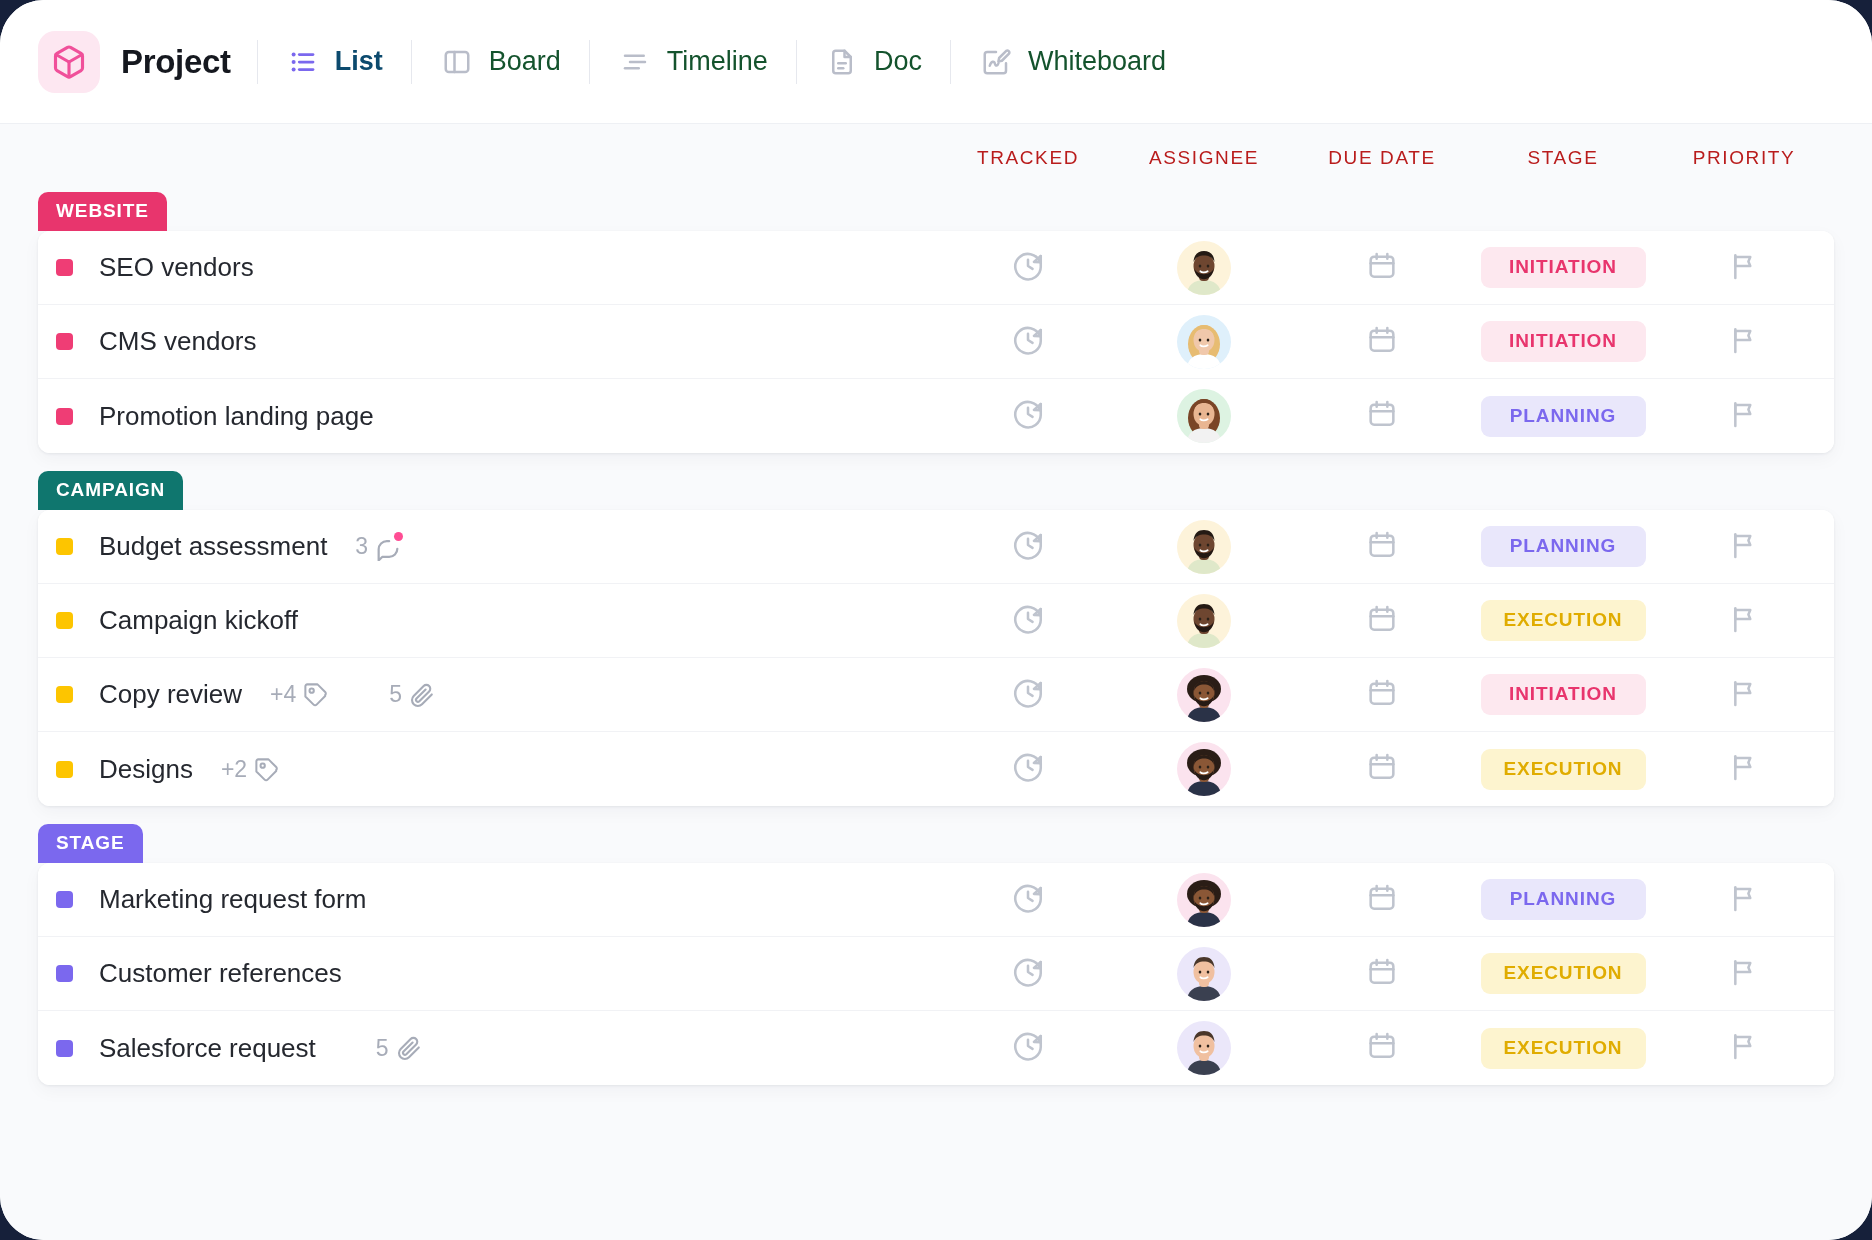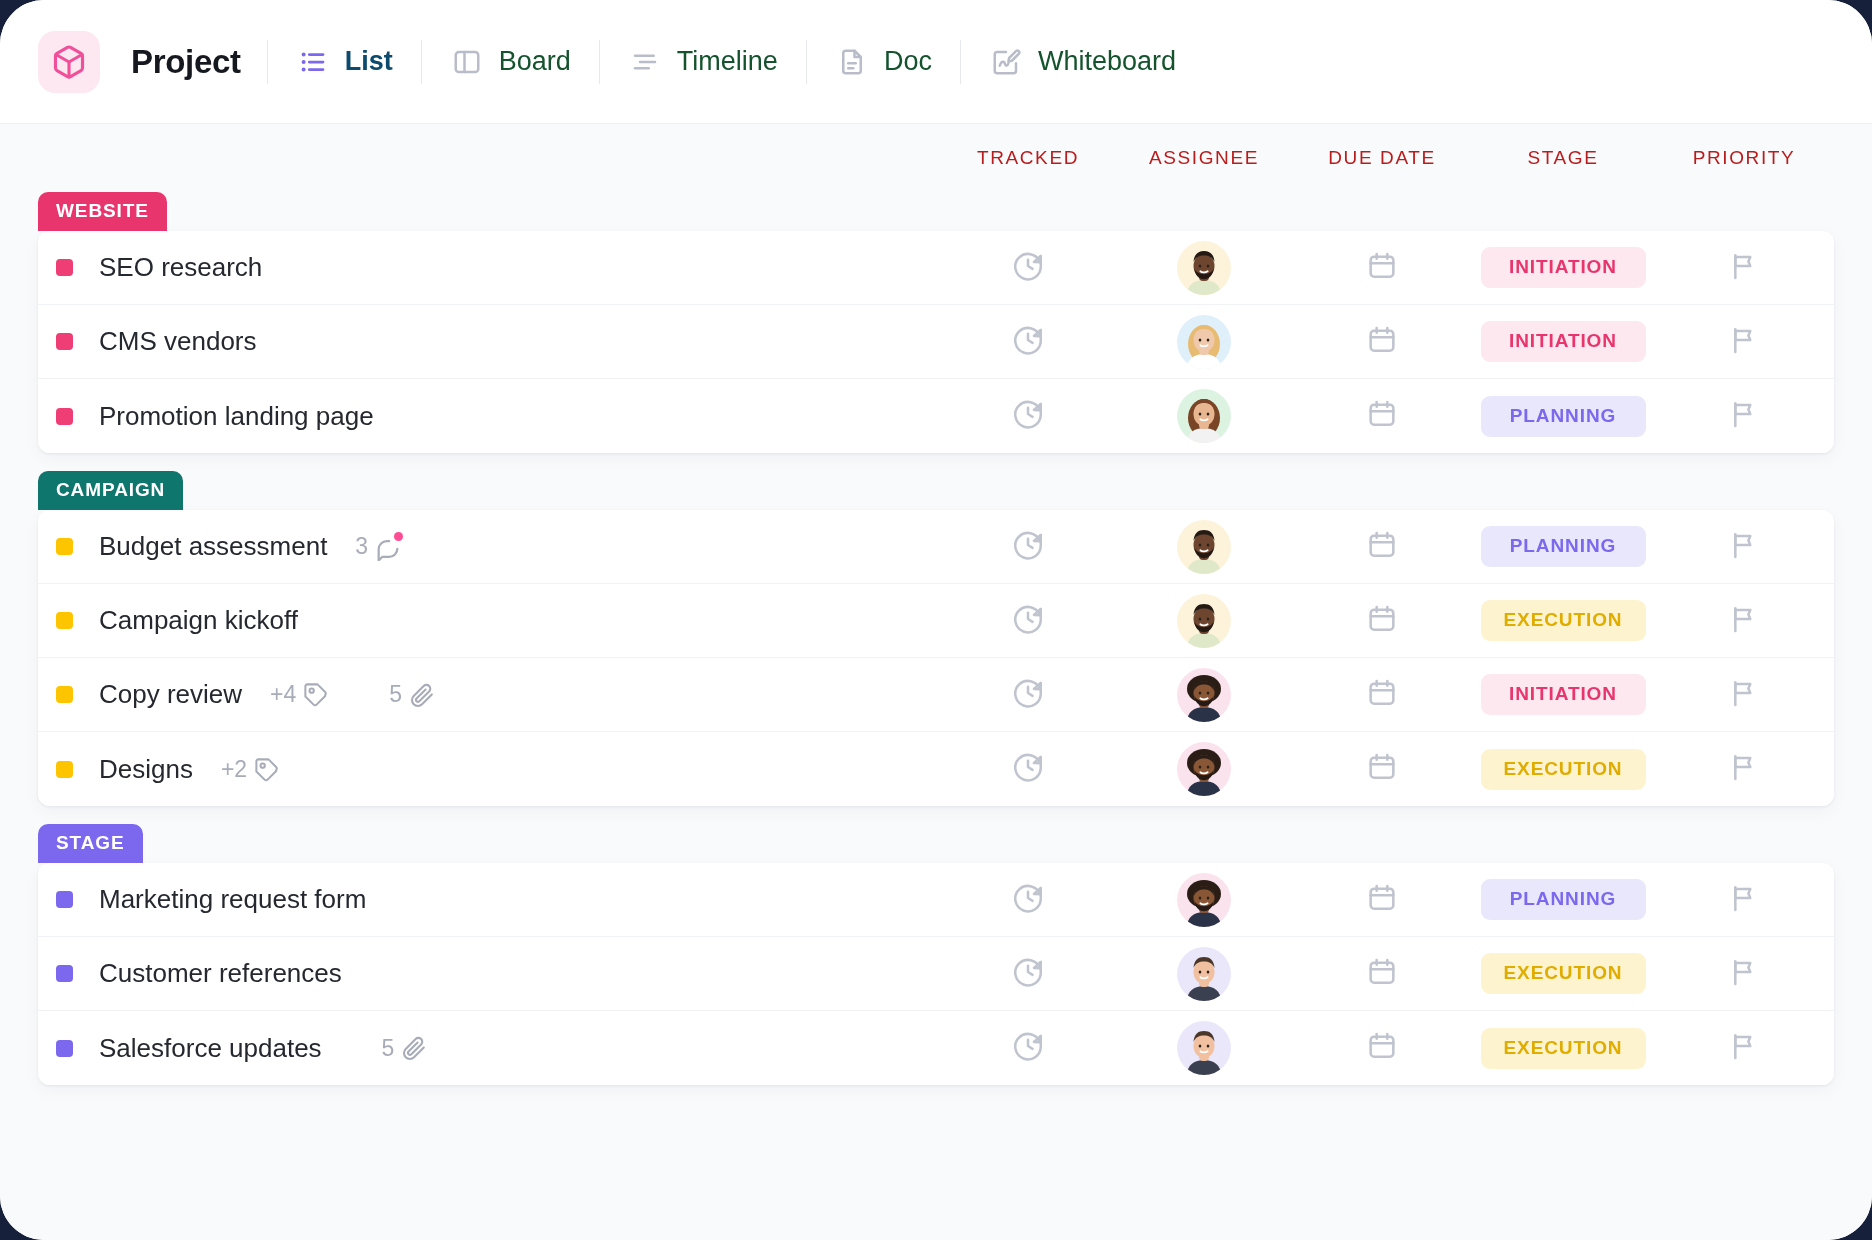--- a/index.html
+++ b/index.html
@@ -31,21 +31,21 @@
     flex: 0 0 124px;
     background: #ffffff;
     border-bottom: 1px solid #eef0f4;
     display: flex;
     align-items: center;
     padding-left: 38px;
   }
   #brand {
     display: flex;
     align-items: center;
-    gap: 31px;
+    gap: 21px;
     padding-right: 26px;
   }
   #brand-logo {
     width: 62px; height: 62px;
     border-radius: 17px;
     background: #fde7f1;
     display: flex; align-items: center; justify-content: center;
   }
   #brand-title {
     font-size: 33px;
@@ -296,21 +296,21 @@
       <div class="col-head c-due">DUE DATE</div>
       <div class="col-head c-stage">STAGE</div>
       <div class="col-head c-priority">PRIORITY</div>
     </div>
 
     <div id="groups-container">
         <div class="group"><div class="group-tag" style="background: rgb(232, 53, 109);">WEBSITE</div><div class="group-card">
             <div class="row">
       <div class="row-name">
         <span class="dot" style="background:#ef3d75"></span>
-        <span class="task-title">SEO research</span>
+        <span class="task-title">SEO vendors</span>
 
       </div>
       <div class="cell c-tracked">
         <span><svg width="34" height="34" viewBox="0 0 24 24" fill="none" stroke="#bfc4ce" stroke-width="1.8" stroke-linecap="round" stroke-linejoin="round">
       <path d="M20.4 9.2A9 9 0 1 0 21 12V5"></path>
                     <polyline points="21 5 16.2 9.2 21 9.4"></polyline>
       <polyline points="12 7.6 12 12 15.2 14"></polyline>
                   </svg></span>
       </div>
       <div class="cell c-assignee">
@@ -769,21 +769,21 @@
       <div class="cell c-priority">
         <span><svg width="32" height="32" viewBox="0 0 24 24" fill="none" stroke="#bfc4ce" stroke-width="1.9" stroke-linecap="round" stroke-linejoin="round">
       <path d="M5.5 21V4"></path>
                     <path d="M5.5 5.2h11.2l-1.4 3.4 1.4 3.4H5.5z"></path>
                   </svg></span>
       </div>
             </div>
             <div class="row">
       <div class="row-name">
         <span class="dot" style="background:#7b68ee"></span>
-        <span class="task-title">Salesforce updates</span>
+        <span class="task-title">Salesforce request</span>
         <span class="meta-gap"></span>
         <span class="meta">
           <span>5</span>
           <span class="mico">
                     <svg width="28" height="28" viewBox="0 0 24 24" fill="none" stroke="#a7acb8" stroke-width="1.8" stroke-linecap="round" stroke-linejoin="round">
       <path d="M20.4 11.5 12 19.9a5 5 0 0 1-7.1-7.1l8.5-8.5a3.3 3.3 0 1 1 4.7 4.7l-8.4 8.4a1.7 1.7 0 0 1-2.4-2.4l7.8-7.7"></path>
                     </svg>
                   </span>
         </span>
       </div>

